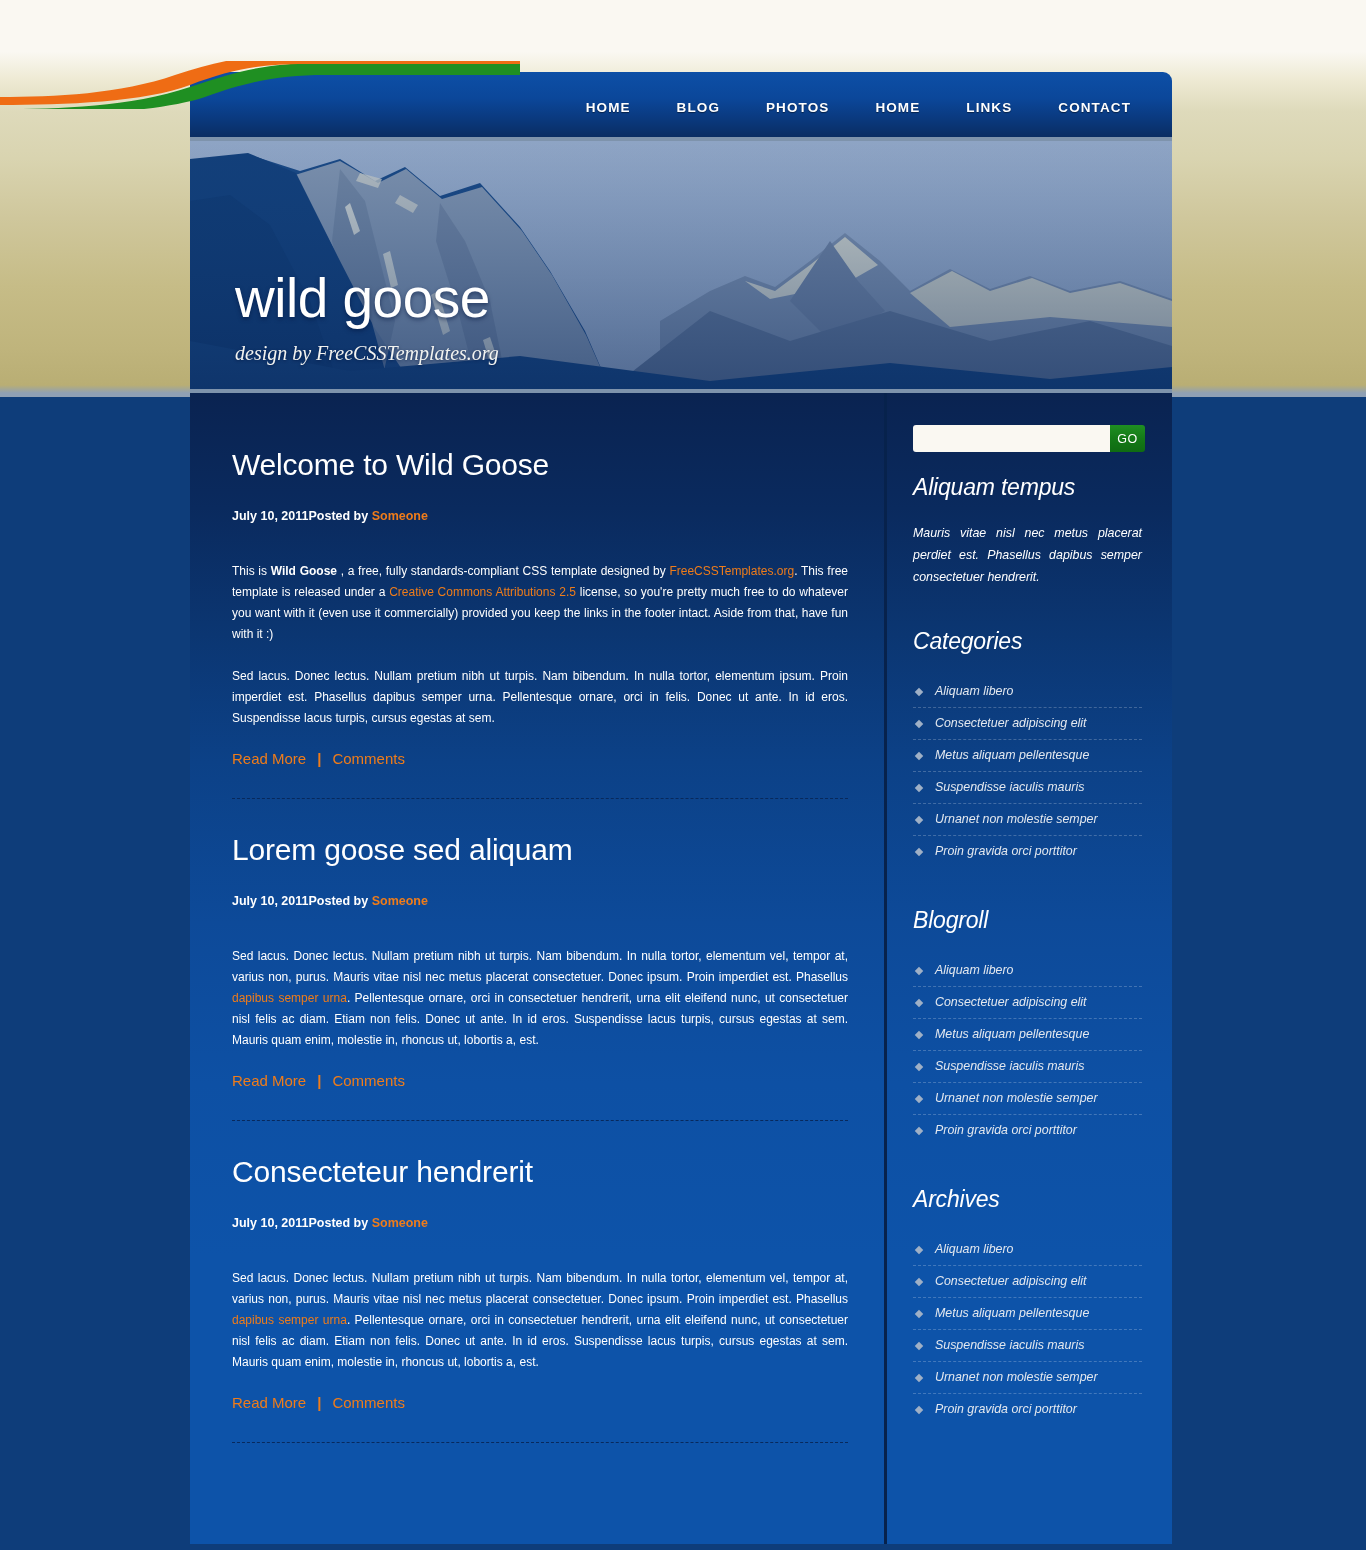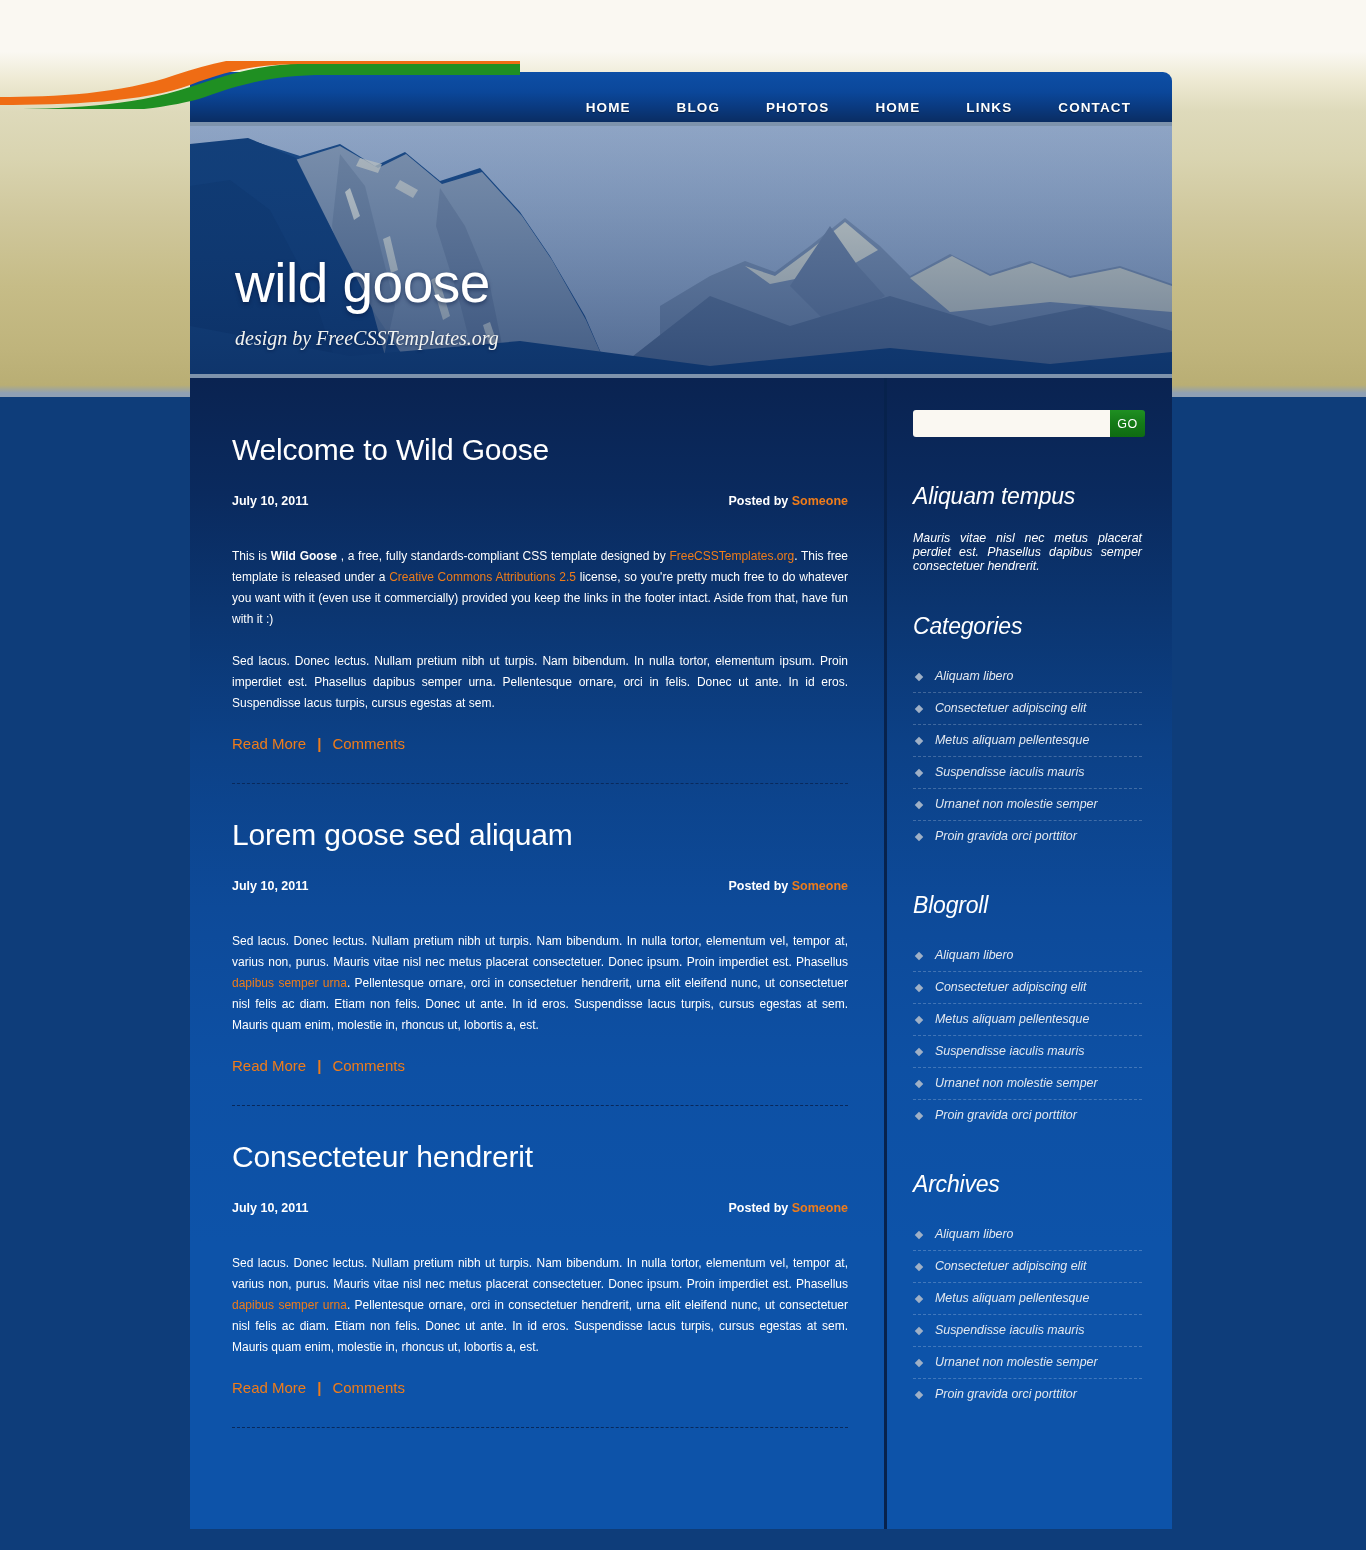--- a/index.html
+++ b/index.html
@@ -25,21 +25,21 @@
     background:#0e3d7a;
   }
 
   
   #wrapper {
     position:absolute; left:190px; top:72px; width:982px; height:1478px;
   }
 
   
   #header {
-    position:relative; width:982px; height:50px;
+    position:relative; width:982px; height:65px;
     background:linear-gradient(to bottom, #0d4fa6 0%, #0b479a 40%, #0a3a80 70%, #0a2d63 100%);
     border-radius:9px 9px 0 0;
     overflow:visible;
     text-align:right;
   }
   #ribbon {
     position:absolute; left:-190px; top:-11px; width:520px; height:48px;
     overflow:hidden; pointer-events:none;
   }
   #ribbon svg { display:block; }
@@ -96,21 +96,21 @@
     position:relative;
   }
 
   
   .post { margin-bottom:4px; }
   .post-title {
     color:#ffffff; font-size:30px; font-weight:normal; line-height:1.1;
     margin-bottom:28px; letter-spacing:-0.2px;
   }
   .post-meta {
-    display:flex; justify-content:space-between; align-items:baseline;
+    display:flex; justify-content:flex-start; align-items:baseline;
     font-size:12.5px; font-weight:bold; color:#ffffff;
     margin-bottom:38px;
   }
   .post-meta .author { color:#ef7c1a; font-weight:bold;margin-top:16px; }
   .post-body p {
     color:#ffffff; font-size:12px; line-height:21px;
     text-align:justify; margin-bottom:21px;
   }
   .post-body strong { font-weight:bold; color:#ffffff; }
   .lnk { color:#ef7c1a; text-decoration:none; cursor:pointer; }
@@ -118,41 +118,41 @@
     margin-top:17px; font-size:15px; color:#ef7c1a;
   }
   .post-links .sep { color:#ef7c1a; margin:0 11px; font-weight:bold; }
   .post-sep {
     margin:31px 0 34px 0; height:1px;
     border-top:1px dashed #08295c;
   }
 
   
   #searchform {
-    display:flex; width:232px; height:27px; margin-bottom:46px;
+    display:flex; width:232px; height:27px; margin-bottom:22px;
     border-radius:3px; overflow:hidden;
   }
   #search-input {
     flex:1; border:0; outline:none; background:#faf8f2;
     font-family:"Liberation Sans", sans-serif; font-size:12px;
     padding:0 7px; color:#333;
   }
   #search-go {
     width:35px; border:0; cursor:pointer;
     background:linear-gradient(to bottom,#1f8f22 0%, #147a17 50%, #0f6b12 100%);
     color:#ffffff; font-size:12.5px; font-family:"Liberation Sans", sans-serif;
     letter-spacing:.5px;
   }
   .widget { margin-bottom:40px;font-style:italic; }
   .widget-title {
     color:#ffffff; font-size:23px; font-weight:normal;
     margin-bottom:21px; letter-spacing:-0.2px;
   }
   .widget-text {
-    color:#ffffff; font-size:12.4px; line-height:14px; text-align:justify;
+    color:#ffffff; font-size:12.4px; line-height:22px; text-align:justify;
   }
   .widget-list { list-style:none; }
   .widget-list li {
     border-bottom:1px dashed rgba(255,255,255,.22);
   }
   .widget-list li:last-child { border-bottom:0; }
   .widget-list a {
     display:block; padding:8px 0 9px 22px; position:relative;
     color:#e3e8ef; font-size:12.4px; text-decoration:none; cursor:pointer;
   }

